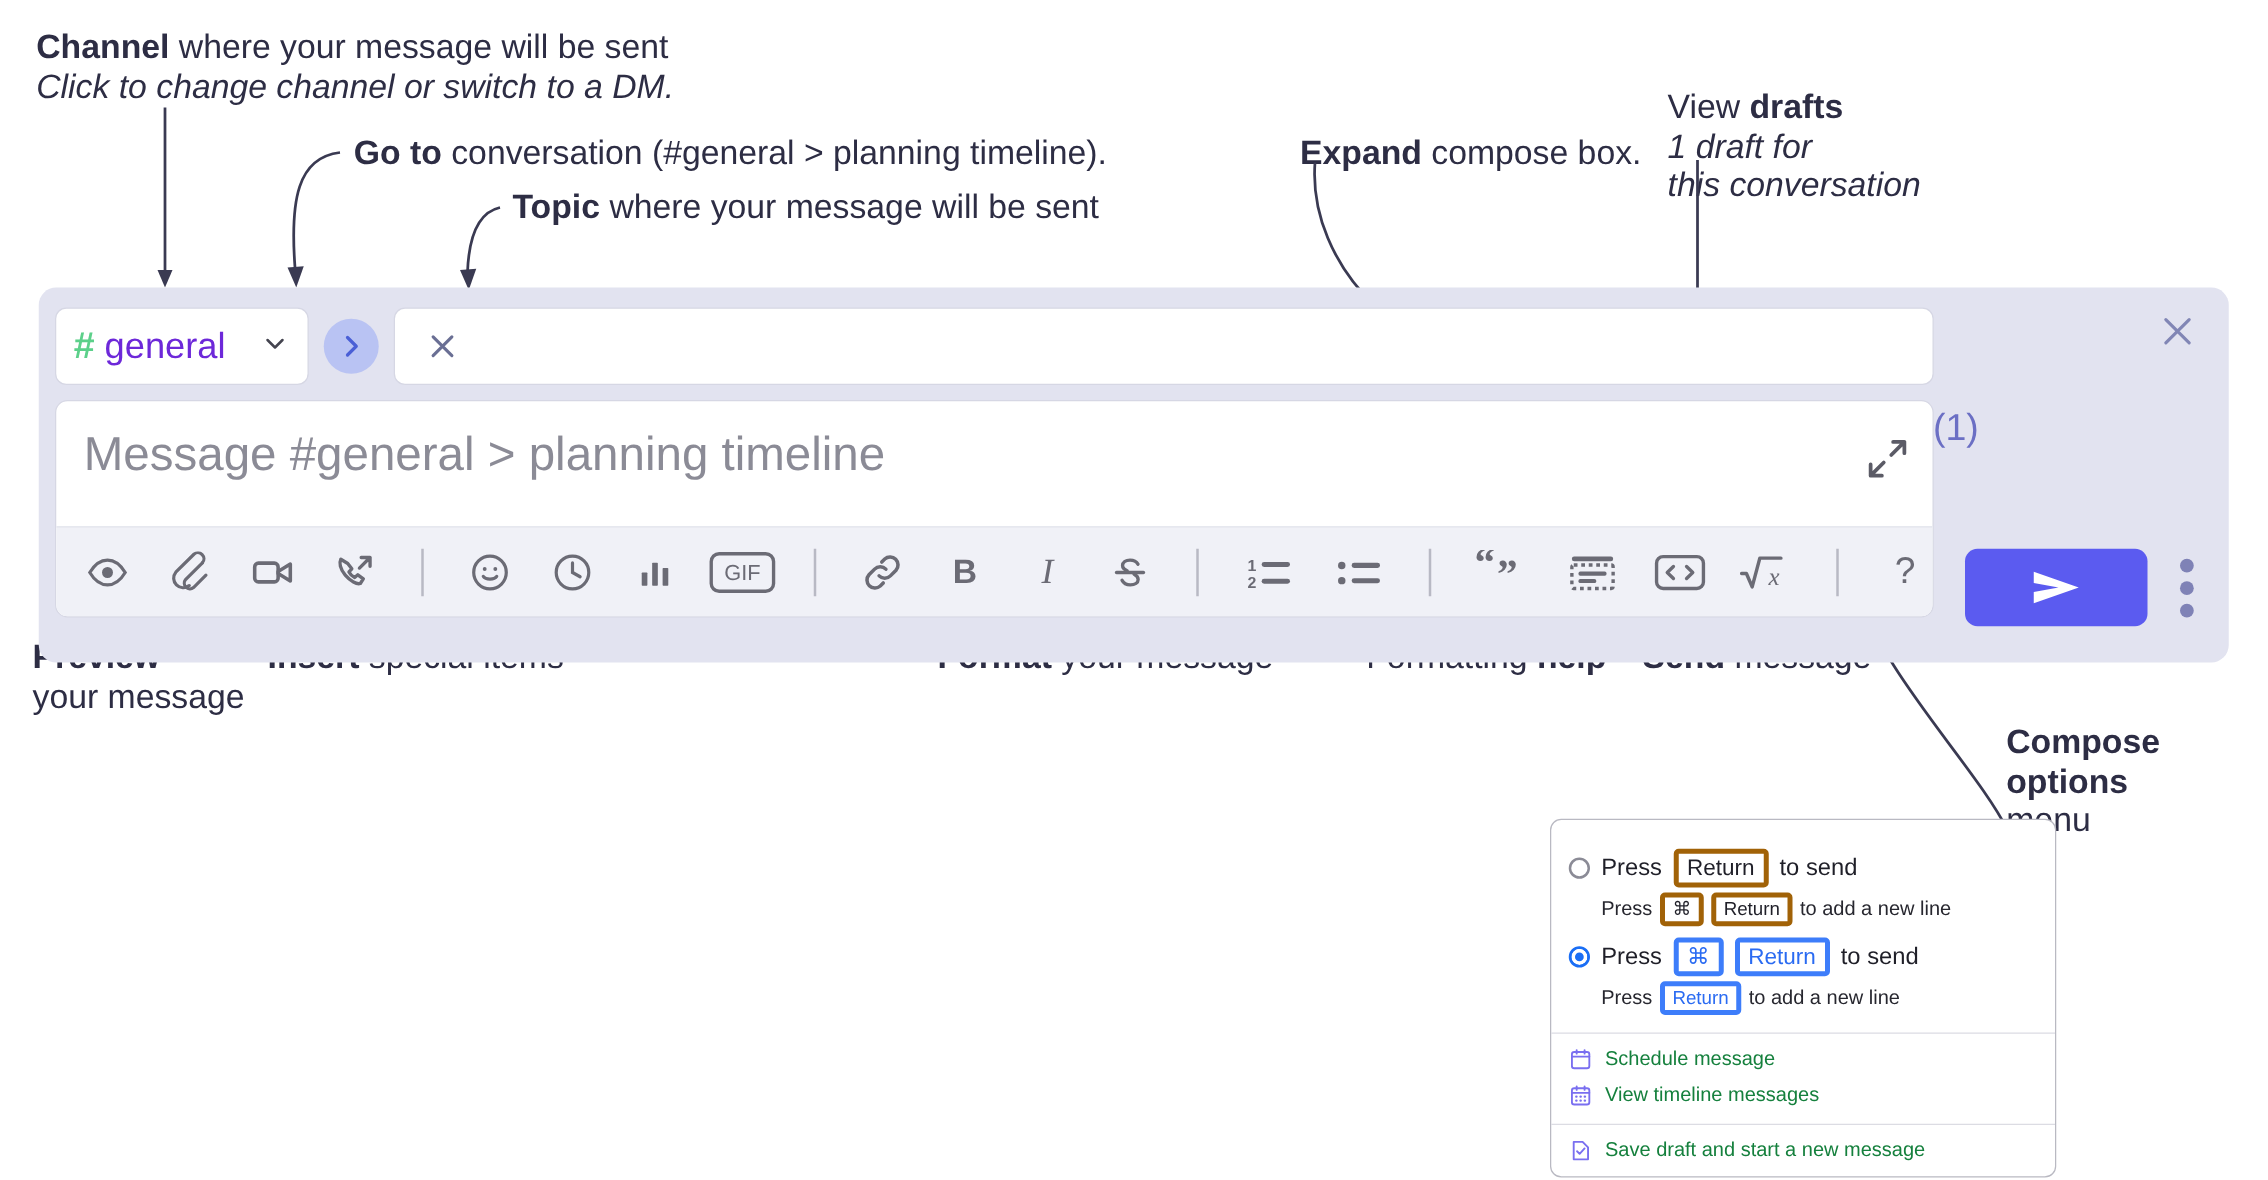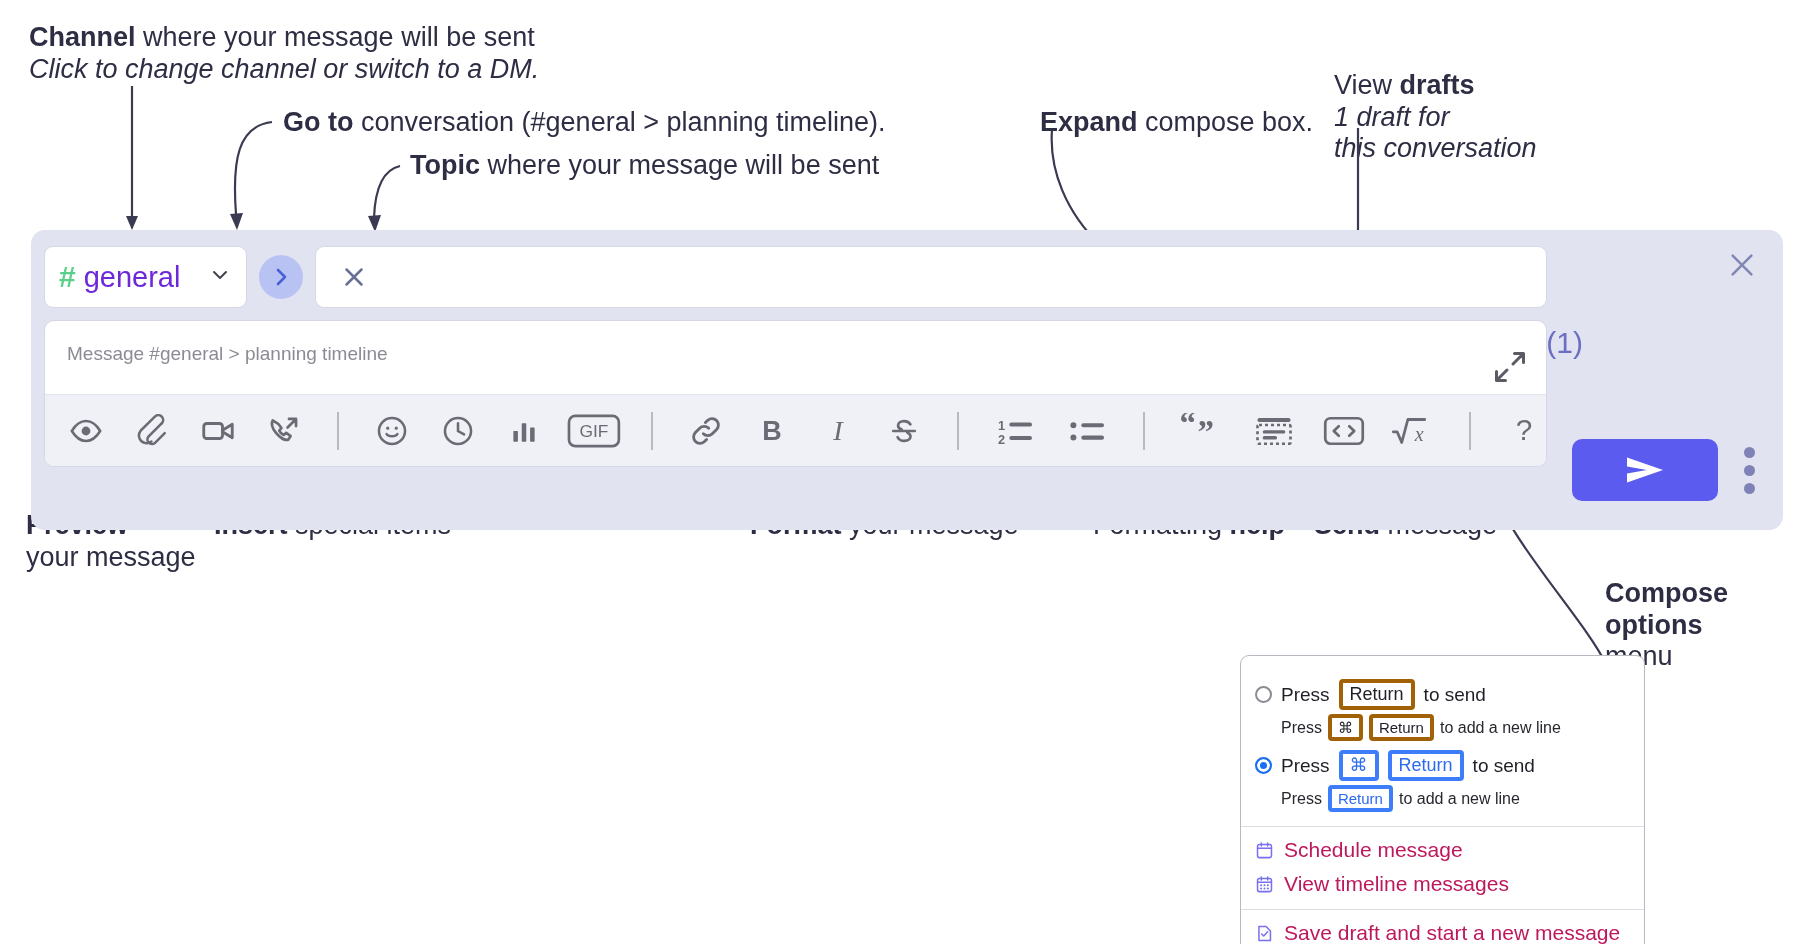--- a/index.html
+++ b/index.html
@@ -123,24 +123,24 @@
   #message-box {
     margin-top: 10px;
     background: #ffffff;
     border: 1px solid #d6d7e4;
     border-radius: 10px;
     box-sizing: border-box;
     position: relative;
     overflow: hidden;
   }
   #message-input {
-    height: 73px;
+    height: 100px;
     padding: 22px 20px 0 22px;
     box-sizing: border-box;
-    font-size: 19px;
+    font-size: 38px;
     color: #8b8b96;
     cursor: text;
   }
   #expand-btn {
     position: absolute;
     right: 18px;
     top: 28px;
     width: 36px;
     height: 36px;
     cursor: pointer;
@@ -294,23 +294,23 @@
   .menu-div {
     height: 1px;
     background: #dcdce3;
     margin: 8px 0 6px 0;
   }
   .menu-item {
     display: flex;
     align-items: center;
     gap: 10px;
     padding: 5px 14px;
-    font-size: 21px;
-    cursor: pointer;
-    color: #be185d;
+    font-size: 16px;
+    cursor: pointer;
+    color: #15803d;
   }
   .menu-item .mi-icon { color: #7a6ff0; flex: none; display:flex; }
 </style>
 </head>
 <body>
 
 <div class="ann" style="left:29px; top:22px;">
   <div><b>Channel</b><span> where your message will be sent</span></div>
   <div class="it">Click to change channel or switch to a DM.</div>
 </div>

